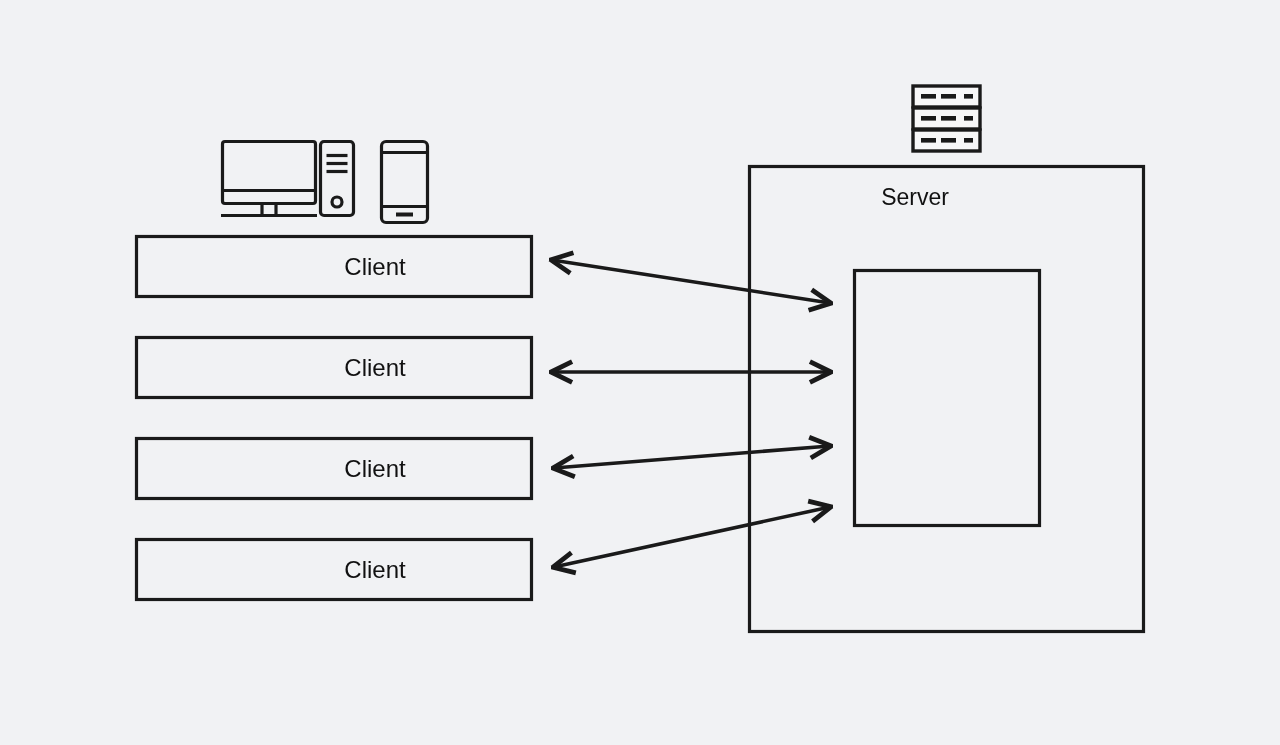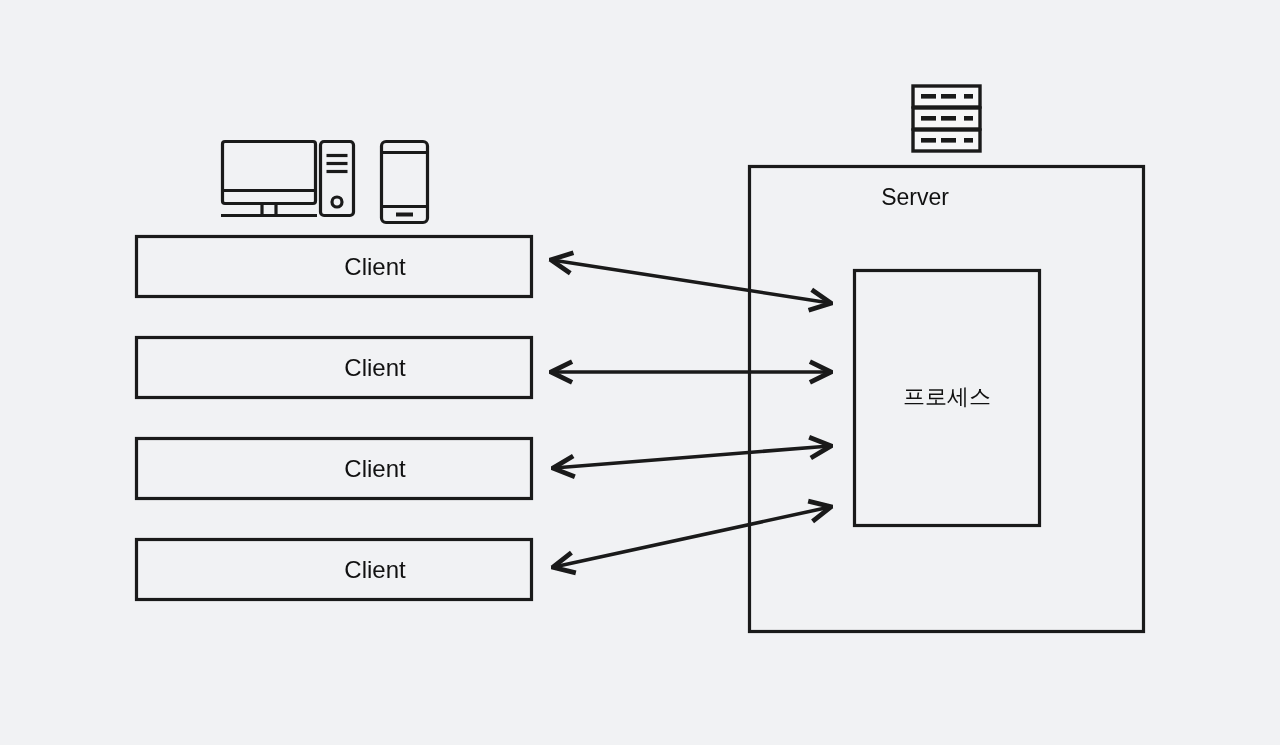--- a/index.html
+++ b/index.html
@@ -123,15 +123,14 @@
     <line x1="554" y1="567" x2="830" y2="507" stroke="#1a1a1a" stroke-width="3.6" marker-start="url(#arrowStart)" marker-end="url(#arrowEnd)"></line>
   </svg>
 
   <div class="node-label client-label" style="top:255px;">Client</div>
   <div class="node-label client-label" style="top:356px;">Client</div>
   <div class="node-label client-label" style="top:457px;">Client</div>
   <div class="node-label client-label" style="top:558px;">Client</div>
 
   <div class="node-label server-label">Server</div>
 
-  <div class="node-label process-label">프로세스</div>
 
 </div>
 
 </body></html>

